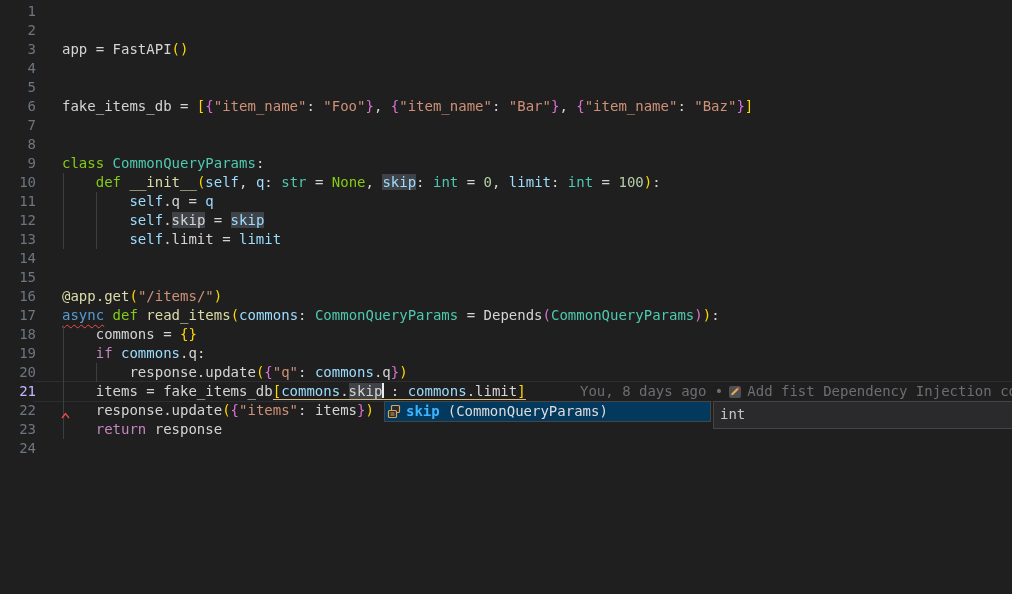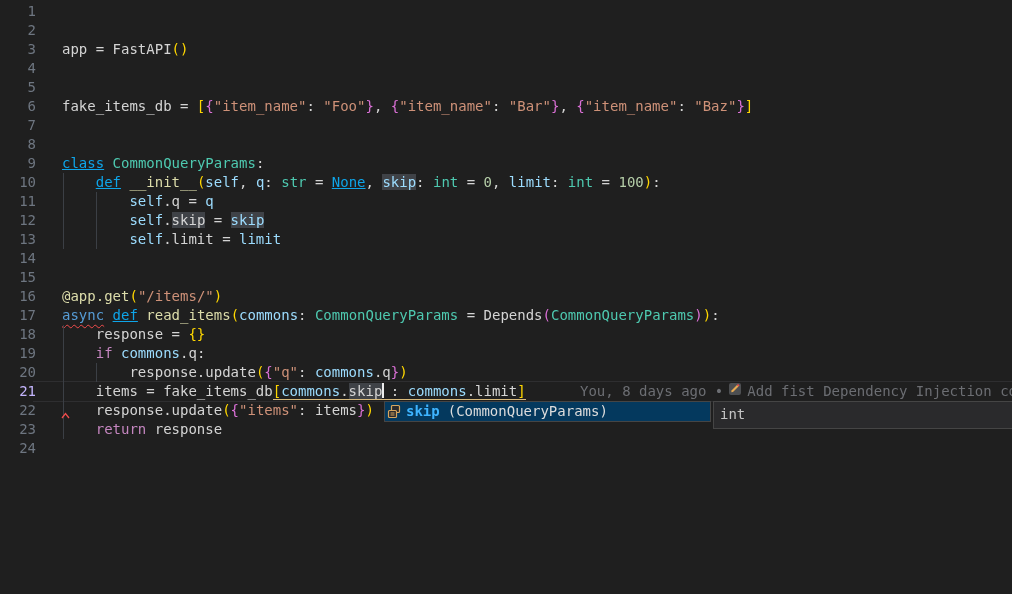--- a/index.html
+++ b/index.html
@@ -7,38 +7,38 @@
          font-family:"DejaVu Sans Mono",monospace;font-size:14px;line-height:19px;color:#d4d4d4;}
   #lines{position:absolute;left:0;top:2px;right:0;z-index:2;}
   .line{position:relative;height:19px;display:flex;white-space:pre;}
   .ln{width:36px;text-align:right;color:#6e7681;flex:0 0 36px;user-select:none;}
   .ln.active{color:#c4b5fd;}
   .code{padding-left:26px;white-space:pre;}
   .guide{position:absolute;top:0;bottom:0;width:1px;background:#3b3f45;z-index:0;}
   
   .tk-p{color:#d4d4d4;}
   .tk-k{color:#c586c0;}
-  .tk-b{color:#0ea5e9;text-decoration:underline;}
+  .tk-b{color:#84cc16;}
   .tk-bsq{color:#569cd6;text-decoration:underline wavy #f14c4c 1px;text-underline-offset:4px;}
   .tk-v{color:#9cdcfe;}
   .tk-t{color:#4ec9b0;}
   .tk-f{color:#dcdcaa;}
   .tk-s{color:#ce9178;}
   .tk-n{color:#b5cea8;}
   .tk-g1{color:#ffd700;}
   .tk-g2{color:#da70d6;}
   .tk-ph{color:#d4d4d4;background:#3f4247;}
   .tk-vh{color:#9cdcfe;background:#3f4247;}
   .tk-cur{display:inline-block;width:1.5px;height:15px;background:#ececec;vertical-align:-2px;margin-right:-1.5px;}
   
   .cur-line{position:absolute;left:33px;right:0;top:381px;height:21px;box-sizing:border-box;
             border-top:1px solid #2e2e30;border-bottom:1px solid #2e2e30;z-index:1;}
   .bracket-underline{position:absolute;left:273px;top:399px;width:253px;height:1px;background:#d7ba7d;z-index:3;}
   
-  .blame{position:absolute;left:580px;top:382px;right:0;height:19px;z-index:3;display:flex;align-items:flex-start;
+  .blame{position:absolute;left:580px;top:382px;right:0;height:19px;z-index:3;display:flex;align-items:center;
          color:#6c6e73;white-space:pre;overflow:hidden;}
   .blame svg{flex:0 0 auto;margin:0 5px;}
   
   .suggest{position:absolute;left:384px;top:401px;width:327px;height:21px;z-index:4;background:#04395e;
            border:1px solid #454545;box-sizing:border-box;display:flex;align-items:center;padding:0 4px 0 2px;}
   .sg-label{color:#3eb4ff;font-weight:bold;margin-left:3px;}
   .sg-detail{color:#dcdcdc;margin-left:8px;}
   .suggest-side{position:absolute;left:713px;top:401px;width:300px;height:28px;z-index:4;background:#2a2a2c;
                 border:1px solid #454545;box-sizing:border-box;color:#c5c5c5;padding:3px 0 0 6px;}
   .error-caret{position:absolute;left:61px;top:412px;z-index:3;}
@@ -61,21 +61,21 @@
       <div class="line"><div class="ln">8</div><div class="code"></div></div>
       <div class="line"><div class="ln">9</div><div class="code"><span class="tk-b">class</span><span class="tk-p"> </span><span class="tk-t">CommonQueryParams</span><span class="tk-p">:</span></div></div>
       <div class="line"><i class="guide" style="left: 62.5px;"></i><div class="ln">10</div><div class="code"><span class="tk-p">    </span><span class="tk-b">def</span><span class="tk-p"> </span><span class="tk-f">__init__</span><span class="tk-g1">(</span><span class="tk-v">self</span><span class="tk-p">, </span><span class="tk-v">q</span><span class="tk-p">: </span><span class="tk-t">str</span><span class="tk-p"> = </span><span class="tk-b">None</span><span class="tk-p">, </span><span class="tk-vh">skip</span><span class="tk-p">: </span><span class="tk-t">int</span><span class="tk-p"> = </span><span class="tk-n">0</span><span class="tk-p">, </span><span class="tk-v">limit</span><span class="tk-p">: </span><span class="tk-t">int</span><span class="tk-p"> = </span><span class="tk-n">100</span><span class="tk-g1">)</span><span class="tk-p">:</span></div></div>
       <div class="line"><i class="guide" style="left: 62.5px;"></i><i class="guide" style="left: 96.22px;"></i><div class="ln">11</div><div class="code"><span class="tk-p">        </span><span class="tk-v">self</span><span class="tk-p">.q = </span><span class="tk-v">q</span></div></div>
       <div class="line"><i class="guide" style="left: 62.5px;"></i><i class="guide" style="left: 96.22px;"></i><div class="ln">12</div><div class="code"><span class="tk-p">        </span><span class="tk-v">self</span><span class="tk-p">.</span><span class="tk-ph">skip</span><span class="tk-p"> = </span><span class="tk-vh">skip</span></div></div>
       <div class="line"><i class="guide" style="left: 62.5px;"></i><i class="guide" style="left: 96.22px;"></i><div class="ln">13</div><div class="code"><span class="tk-p">        </span><span class="tk-v">self</span><span class="tk-p">.limit = </span><span class="tk-v">limit</span></div></div>
       <div class="line"><div class="ln">14</div><div class="code"></div></div>
       <div class="line"><div class="ln">15</div><div class="code"></div></div>
       <div class="line"><div class="ln">16</div><div class="code"><span class="tk-f">@app.get</span><span class="tk-g1">(</span><span class="tk-s">"/items/"</span><span class="tk-g1">)</span></div></div>
       <div class="line"><div class="ln">17</div><div class="code"><span class="tk-bsq">async</span><span class="tk-p"> </span><span class="tk-b">def</span><span class="tk-p"> </span><span class="tk-f">read_items</span><span class="tk-g1">(</span><span class="tk-v">commons</span><span class="tk-p">: </span><span class="tk-t">CommonQueryParams</span><span class="tk-p"> = </span><span class="tk-p">Depends</span><span class="tk-g2">(</span><span class="tk-t">CommonQueryParams</span><span class="tk-g2">)</span><span class="tk-g1">)</span><span class="tk-p">:</span></div></div>
-      <div class="line"><i class="guide" style="left: 62.5px;"></i><div class="ln">18</div><div class="code"><span class="tk-p">    response = </span><span class="tk-g1">{}</span></div></div>
+      <div class="line"><i class="guide" style="left: 62.5px;"></i><div class="ln">18</div><div class="code"><span class="tk-p">    commons = </span><span class="tk-g1">{}</span></div></div>
       <div class="line"><i class="guide" style="left: 62.5px;"></i><div class="ln">19</div><div class="code"><span class="tk-p">    </span><span class="tk-k">if</span><span class="tk-p"> </span><span class="tk-v">commons</span><span class="tk-p">.q:</span></div></div>
       <div class="line"><i class="guide" style="left: 62.5px;"></i><i class="guide" style="left: 96.22px;"></i><div class="ln">20</div><div class="code"><span class="tk-p">        response.update</span><span class="tk-g1">(</span><span class="tk-g2">{</span><span class="tk-s">"q"</span><span class="tk-p">: </span><span class="tk-v">commons</span><span class="tk-p">.q</span><span class="tk-g2">}</span><span class="tk-g1">)</span></div></div>
       <div class="line"><i class="guide" style="left: 62.5px;"></i><div class="ln active">21</div><div class="code"><span class="tk-p">    items = fake_items_db</span><span class="tk-g1">[</span><span class="tk-v">commons</span><span class="tk-p">.</span><span class="tk-ph">skip</span><span class="tk-cur"></span><span class="tk-p"> : </span><span class="tk-v">commons</span><span class="tk-p">.limit</span><span class="tk-g1">]</span></div></div>
       <div class="line"><i class="guide" style="left: 62.5px;"></i><div class="ln">22</div><div class="code"><span class="tk-p">    response.update</span><span class="tk-g1">(</span><span class="tk-g2">{</span><span class="tk-s">"items"</span><span class="tk-p">: items</span><span class="tk-g2">}</span><span class="tk-g1">)</span></div></div>
       <div class="line"><i class="guide" style="left: 62.5px;"></i><div class="ln">23</div><div class="code"><span class="tk-p">    </span><span class="tk-k">return</span><span class="tk-p"> response</span></div></div>
       <div class="line"><div class="ln">24</div><div class="code"></div></div>
     </div>
 
   <div class="bracket-underline"></div>
 

